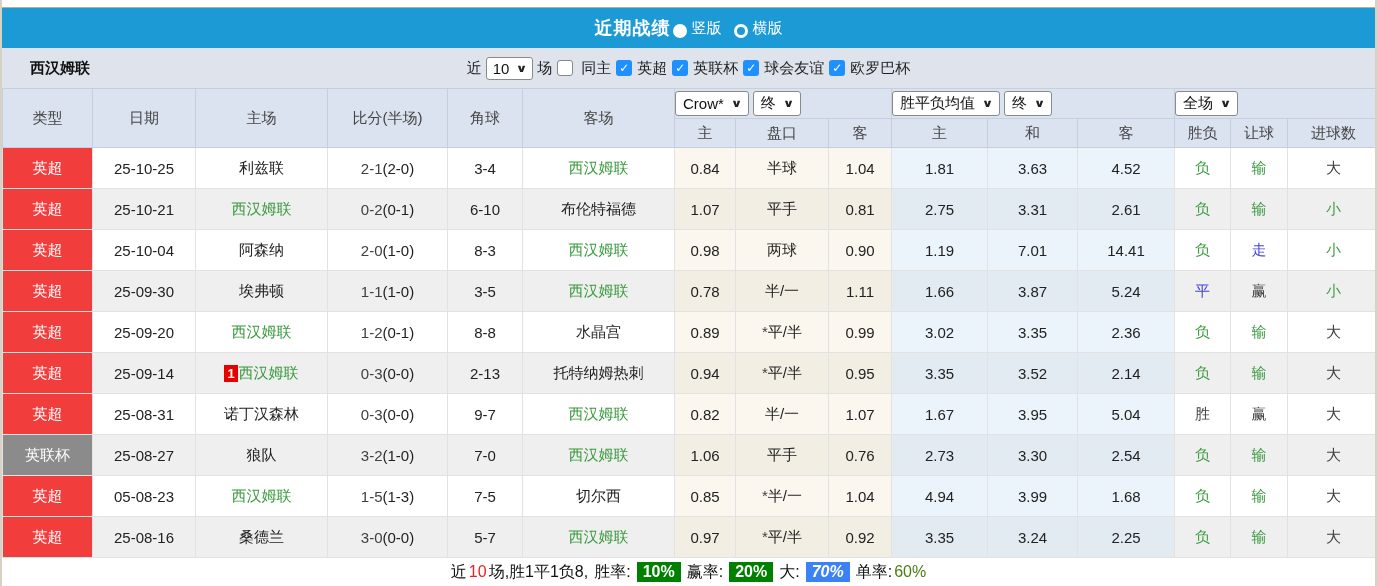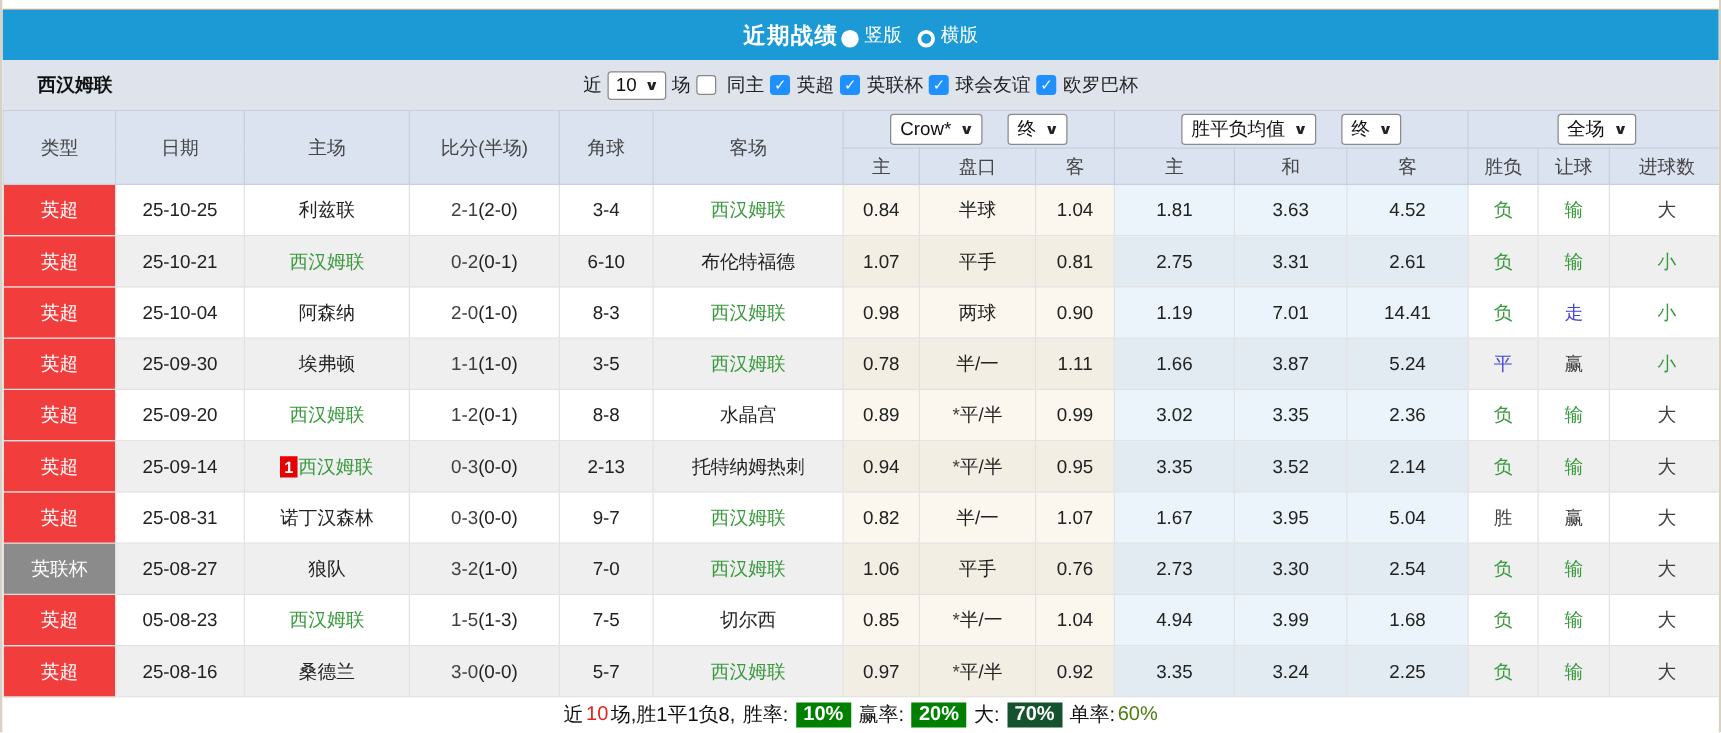--- a/index.html
+++ b/index.html
@@ -25,42 +25,42 @@
 
   .cb { width:16px; height:16px; border-radius:3px; display:inline-flex; align-items:center; justify-content:center; font-size:12px; font-weight:bold; color:#fff; margin:0 1px; }
   .cb.checked { background:#1e90ff; }
   .cb.unchecked { background:#fff; border:1px solid #888; margin-right:4px; }
 
   table { width:1377px; border-collapse:collapse; table-layout:fixed; }
   thead th { background:#dbe2f0; border:1px solid #c6cfdf; font-weight:normal; color:#454545; font-size:15px; }
   thead tr.h1 th { height:30px; }
   thead tr.h2 th { height:29px; }
   .sel-cell { vertical-align:middle; }
-  .sel-row { display:flex; align-items:center; justify-content:center; gap:20px; }
+  .sel-row { display:flex; align-items:center; justify-content:flex-start; gap:4px; }
 
   tbody td { border:1px solid #e2e2e2; text-align:center; height:41px; font-size:15px; color:#222; }
   tr.odd td { background:#fff; }
   tr.even td { background:#efefef; }
   td.lg { color:#fff; font-size:15px; }
   tr.odd td.lg-red, tr.even td.lg-red { background:#f23d3d; }
   tr.odd td.lg-gray, tr.even td.lg-gray { background:#8b8b8b; }
   tr.odd td.asian { background:#fbf7ee; }
   tr.even td.asian { background:#f2eee3; }
   tr.odd td.euro { background:#eaf4fa; }
   tr.even td.euro { background:#e2ebf1; }
 
   .t-green { color:#3a9a3e; }
   .t-red { color:#404040; }
   .t-blue { color:#4343d8; }
   .badge { display:inline-block; background:#e60000; color:#fff; font-size:13px; font-weight:bold; padding:0 3px; margin-right:1px; line-height:17px; }
 
   .footer { height:28px; background:#fff; display:flex; align-items:center; justify-content:center; font-size:16px; color:#111; gap:2px; }
   .rate-badge { color:#fff; padding:1px 6px; margin:16px 4px; font-weight:bold; }
   .rate-badge.green { background:#008000; }
-  .rate-badge.red { background:#14532d; }
+  .rate-badge.red { background:#3b82f6;font-style:italic; }
   .rate-blue { color:#4d7c0f; }
   .fr { color:#e62222; }
 </style>
 </head>
 <body>
 
 <div class="page">
 
   <div class="topstrip"></div>
 

